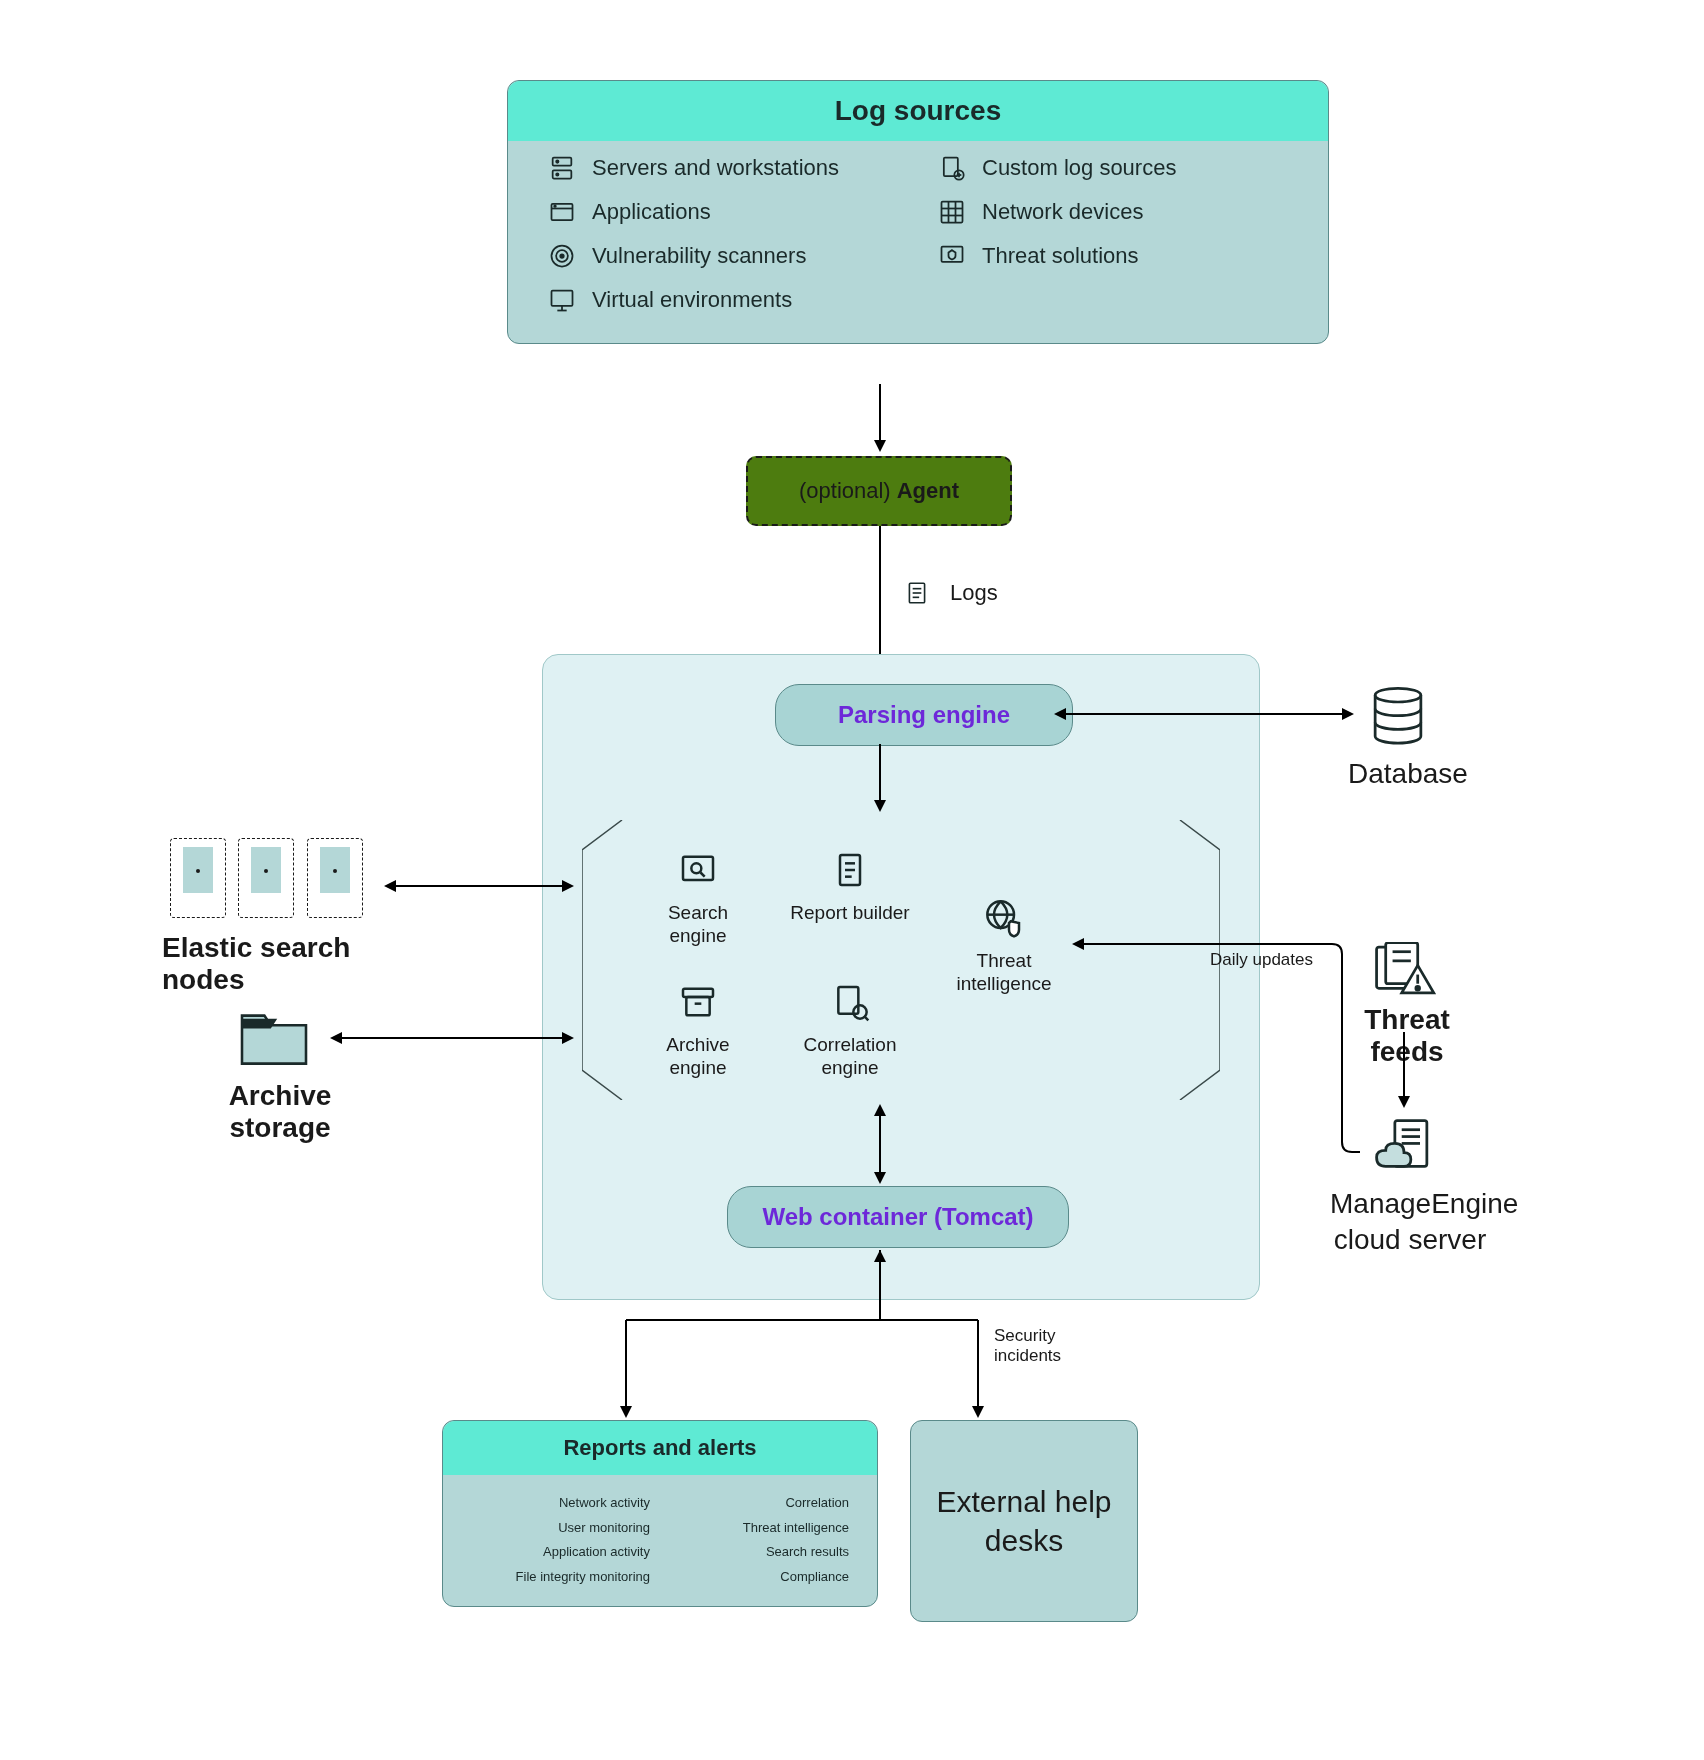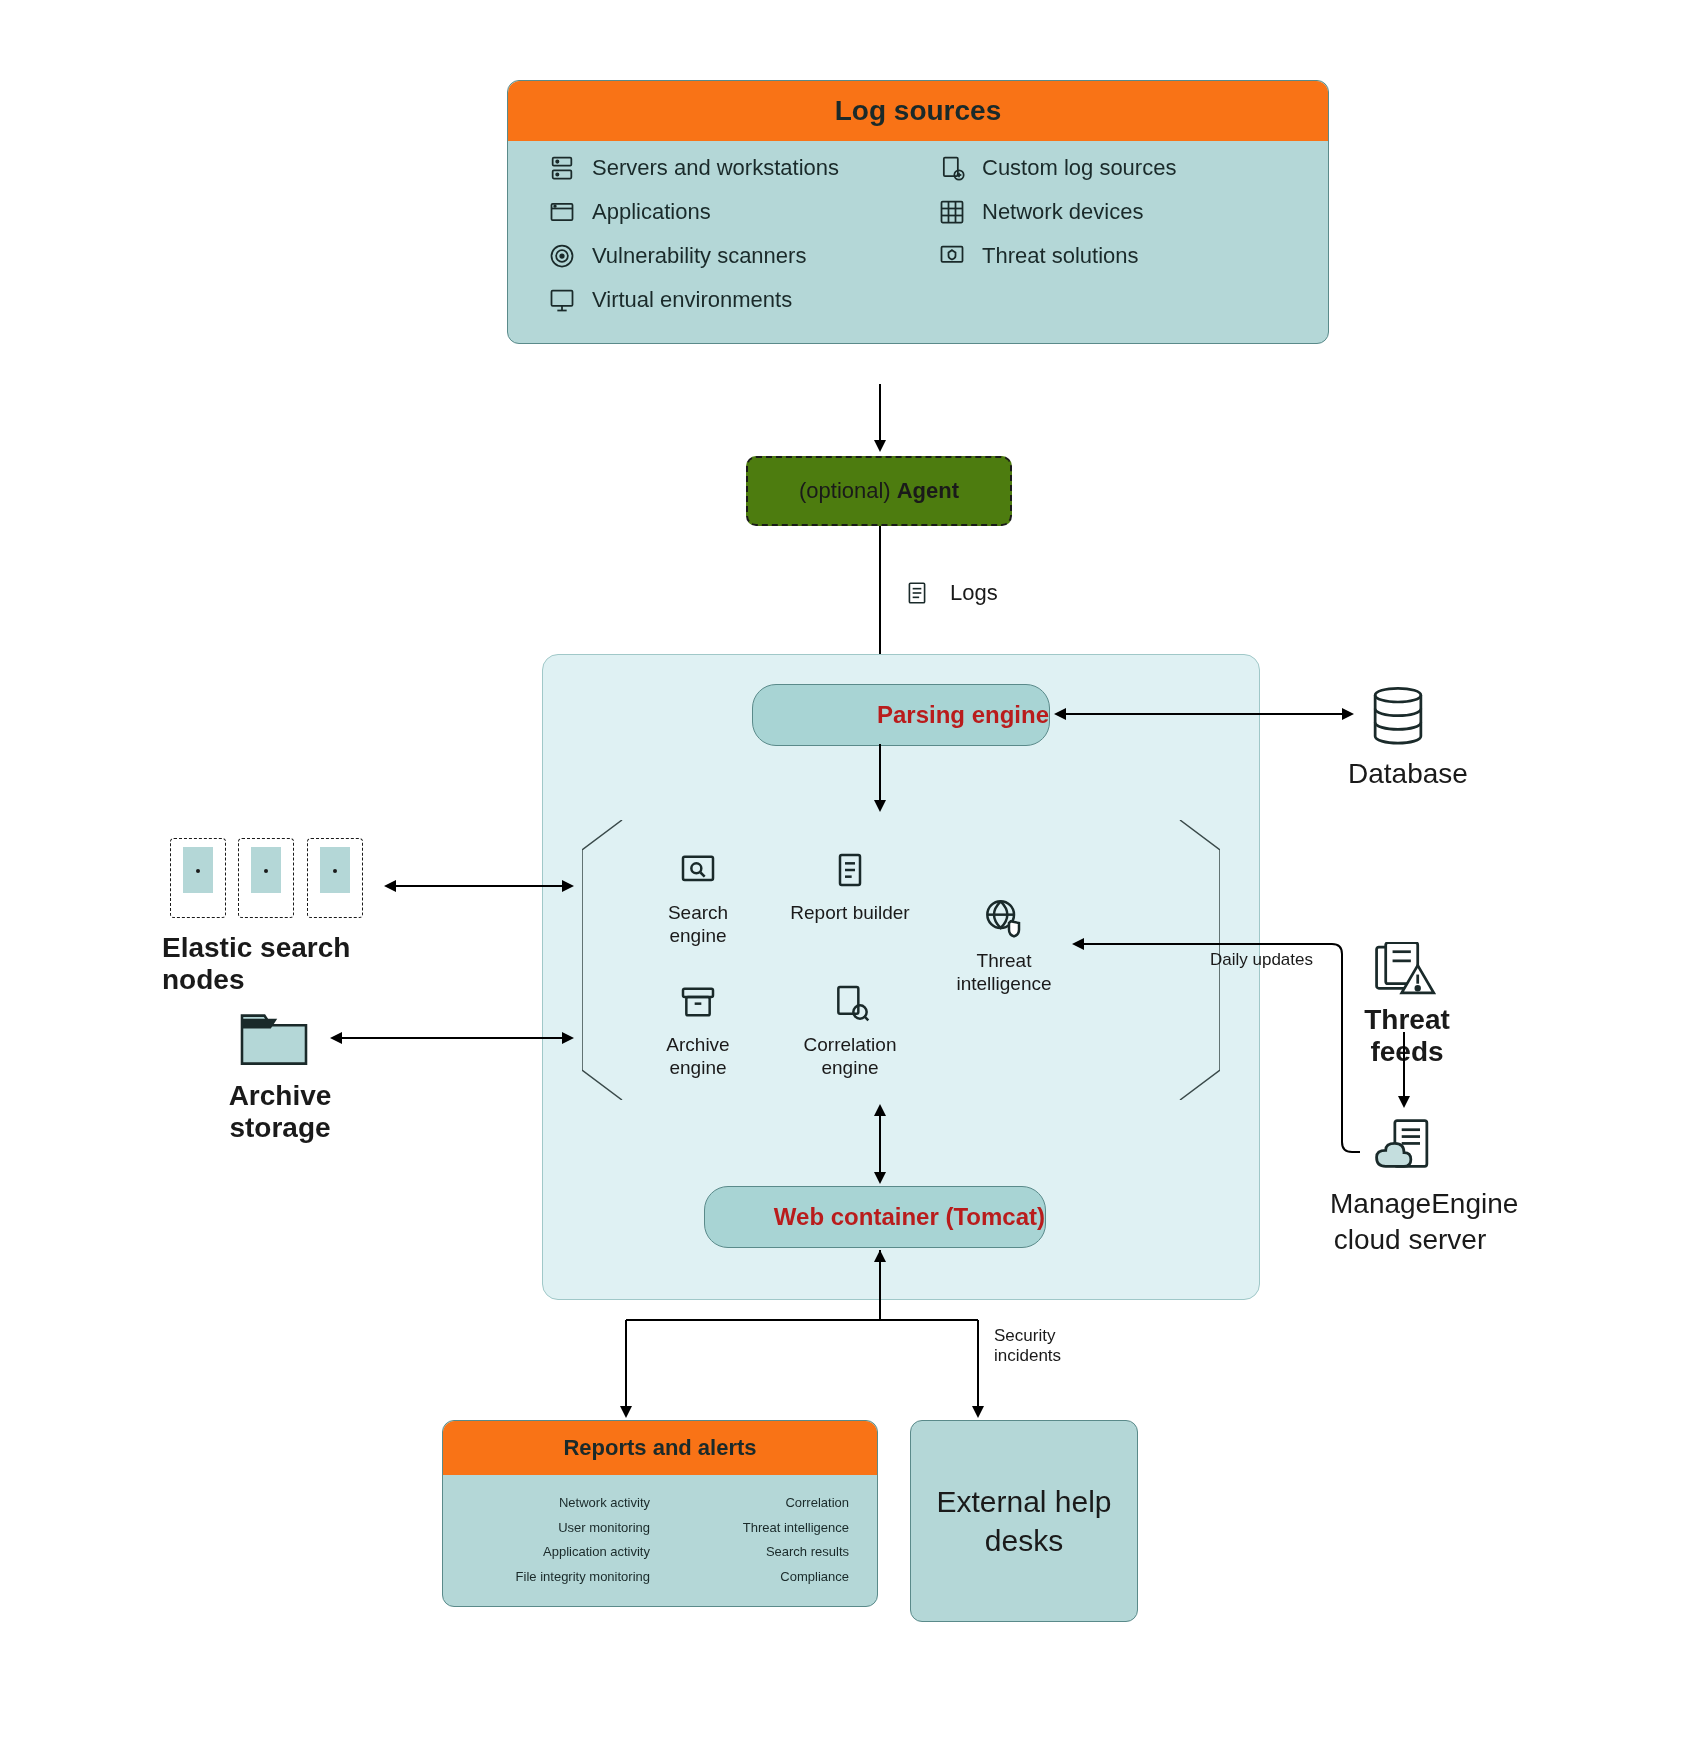--- a/index.html
+++ b/index.html
@@ -1,22 +1,22 @@
 <!DOCTYPE html>
 <html><head>
 <meta charset="utf-8">
 <style>
 * { margin:0; padding:0; box-sizing:border-box; }
 body { font-family: Arial, Helvetica, sans-serif; background:#fff; width:1704px; height:1760px; position:relative; color:#1a1a1a; }
 .box { position:absolute; background:#b4d7d7; border:1px solid #5a8a8a; border-radius:12px; }
-.box-header { background:#f97316; border-radius:12px 12px 0 0; text-align:center; padding:14px 0; font-size:28px; font-weight:600; color:#1a2a2a; }
+.box-header { background:#5eead4; border-radius:12px 12px 0 0; text-align:center; padding:14px 0; font-size:28px; font-weight:600; color:#1a2a2a; }
 .box-body { padding:13px 40px; }
 .dashed { border:2px dashed #1a1a1a; background:#4d7c0f; border-radius:10px; }
 .big-container { position:absolute; background:#dff1f3; border:1px solid #a0c8c8; border-radius:16px; }
-.pill { position:absolute; background:#a8d4d4; border:1px solid #5a8a8a; border-radius:24px; text-align:right; font-weight:600; font-size:24px; color:#b91c1c; padding:16px 0; }
+.pill { position:absolute; background:#a8d4d4; border:1px solid #5a8a8a; border-radius:24px; text-align:center; font-weight:600; font-size:24px; color:#6d28d9; padding:16px 0;margin-left:23px; }
 .label { position:absolute; font-size:28px; color:#1a1a1a; text-align:center; font-weight:500; }
 .small-label { position:absolute; font-size:17px; color:#1a1a1a; }
 .icon-item { display:flex; align-items:center; gap:16px; font-size:22px; color:#1a2a2a; margin-bottom:16px; }
 .icon-item svg { width:28px; height:28px; flex-shrink:0; }
 .two-col { display:grid; grid-template-columns:1fr 1fr; gap:0 40px; }
 svg.arrow { position:absolute; }
 .engine-icon { text-align:center; width:120px; }
 .engine-icon svg { width:40px; height:40px; margin-bottom:8px; }
 .engine-icon .cap { font-size:19px; font-weight:500; line-height:1.2; }
 .reports-list { font-size:13px; color:#1a2a2a; line-height:1.9;text-align:right; }

